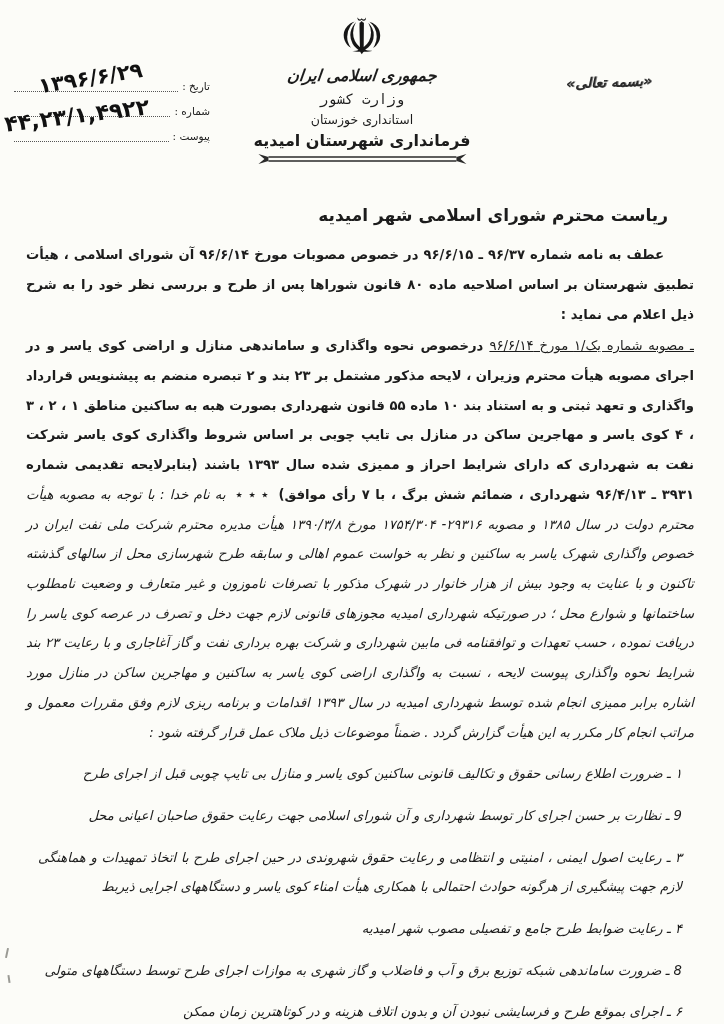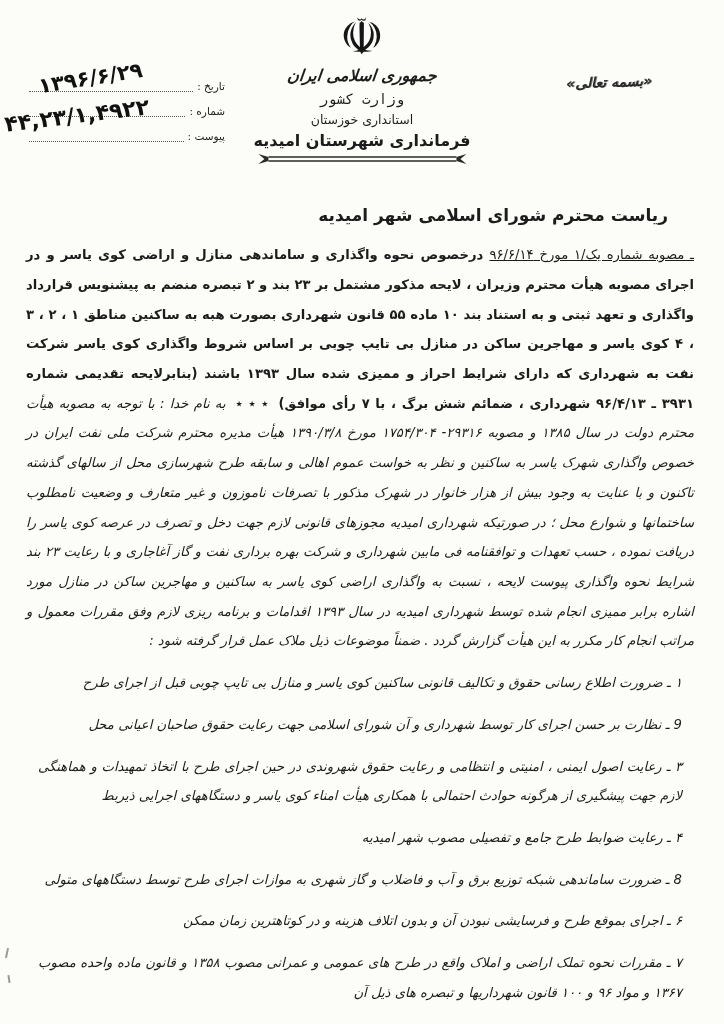--- a/index.html
+++ b/index.html
@@ -19,21 +19,21 @@
     position:absolute;top:12px;left:50%;transform:translateX(-50%);
     text-align:center;white-space:nowrap;
   }
   .emblem{font-size:50px;line-height:1;color:#161616;}
   .country{font-size:16px;font-weight:bold;font-style:italic;margin-top:4px;transform:skewX(-6deg);}
   .ministry{font-size:14px;margin-top:6px;font-family:Liberation Mono, monospace;}
   .province{font-size:12.5px;margin-top:4px;}
   .office{font-size:16px;font-weight:bold;margin-top:4px;}
   .divider{margin-top:2px;}
   
-  .meta{position:absolute;left:29px;top:80px;width:196px;font-size:10.5px;color:#222;}
+  .meta{position:absolute;left:14px;top:80px;width:196px;font-size:10.5px;color:#222;}
   .meta-row{display:flex;align-items:flex-end;margin-bottom:13px;}
   .meta-label{white-space:nowrap;padding-left:4px;}
   .meta-dots{flex:1;border-bottom:1.6px dotted #555;height:11px;}
   .hw{position:absolute;font-weight:bold;color:#111;white-space:nowrap;}
   .hw-date{top:66px;left:38px;font-size:21px;transform:rotate(-9deg);}
   .hw-number{top:103px;left:4px;font-size:22px;transform:rotate(-7deg);}
   
   .besmeleh{
     position:absolute;top:74px;right:72px;
     font-size:14px;font-weight:bold;font-style:italic;
@@ -95,20 +95,21 @@
       <span class="meta-label">پیوست :</span>
       <span class="meta-dots"></span>
     </div>
   </div>
   <div class="hw hw-date">۱۳۹۶/۶/۲۹</div>
   <div class="hw hw-number">۴۴,۲۳/۱,۴۹۲۲</div>
 
   <div class="body">
     <div class="recipient">ریاست محترم شورای اسلامی شهر امیدیه</div>
 
+    <p class="intro" style="margin:0 0 2px 0;">عطف به نامه شماره ۹۶/۳۷ ـ ۹۶/۶/۱۵ در خصوص مصوبات مورخ ۹۶/۶/۱۴ آن شورای اسلامی ، هیأت تطبیق شهرستان بر اساس اصلاحیه ماده ۸۰ قانون شوراها پس از طرح و بررسی نظر خود را به شرح ذیل اعلام می نماید :</p>
 
     <p class="res" style="margin:0;">
       <span class="res-title">ـ مصوبه شماره یک/۱ مورخ ۹۶/۶/۱۴</span><span class="res-body"> درخصوص نحوه واگذاری و ساماندهی منازل و اراضی کوی یاسر و در اجرای مصوبه هیأت محترم وزیران ، لایحه مذکور مشتمل بر ۲۳ بند و ۲ تبصره منضم به پیشنویس قرارداد واگذاری و تعهد ثبتی و به استناد بند ۱۰ ماده ۵۵ قانون شهرداری بصورت هبه به ساکنین مناطق ۱ ، ۲ ، ۳ ، ۴ کوی یاسر و مهاجرین ساکن در منازل بی تایپ چوبی بر اساس شروط واگذاری کوی یاسر شرکت نفت به شهرداری که دارای شرایط احراز و ممیزی شده سال ۱۳۹۳ باشند (بنابرلایحه تقدیمی شماره ۳۹۳۱ ـ ۹۶/۴/۱۳ شهرداری ، ضمائم شش برگ ، با ۷ رأی موافق)</span><span class="stars">٭ ٭ ٭</span><span class="opinion">به نام خدا : با توجه به مصوبه هیأت محترم دولت در سال ۱۳۸۵ و مصوبه ۲۹۳۱۶- ۱۷۵۴/۳۰۴ مورخ ۱۳۹۰/۳/۸ هیأت مدیره محترم شرکت ملی نفت ایران در خصوص واگذاری شهرک یاسر به ساکنین و نظر به خواست عموم اهالی و سابقه طرح شهرسازی محل از سالهای گذشته تاکنون و با عنایت به وجود بیش از هزار خانوار در شهرک مذکور با تصرفات ناموزون و غیر متعارف و وضعیت نامطلوب ساختمانها و شوارع محل ؛ در صورتیکه شهرداری امیدیه مجوزهای قانونی لازم جهت دخل و تصرف در عرصه کوی یاسر را دریافت نموده ، حسب تعهدات و توافقنامه فی مابین شهرداری و شرکت بهره برداری نفت و گاز آغاجاری و با رعایت ۲۳ بند شرایط نحوه واگذاری پیوست لایحه ، نسبت به واگذاری اراضی کوی یاسر به ساکنین و مهاجرین ساکن در منازل مورد اشاره برابر ممیزی انجام شده توسط شهرداری امیدیه در سال ۱۳۹۳ اقدامات و برنامه ریزی لازم وفق مقررات معمول و مراتب انجام کار مکرر به این هیأت گزارش گردد . ضمناً موضوعات ذیل ملاک عمل قرار گرفته شود :</span>
     </p>
 
     <div class="items">
       <div class="item">۱ ـ ضرورت اطلاع رسانی حقوق و تکالیف قانونی ساکنین کوی یاسر و منازل بی تایپ چوبی قبل از اجرای طرح</div>
       <div class="item">9 ـ نظارت بر حسن اجرای کار توسط شهرداری و آن شورای اسلامی جهت رعایت حقوق صاحبان اعیانی محل</div>
       <div class="item">۳ ـ رعایت اصول ایمنی ، امنیتی و انتظامی و رعایت حقوق شهروندی در حین اجرای طرح با اتخاذ تمهیدات و هماهنگی لازم جهت پیشگیری از هرگونه حوادث احتمالی با همکاری هیأت امناء کوی یاسر و دستگاههای اجرایی ذیربط</div>
       <div class="item">۴ ـ رعایت ضوابط طرح جامع و تفصیلی مصوب شهر امیدیه</div>

